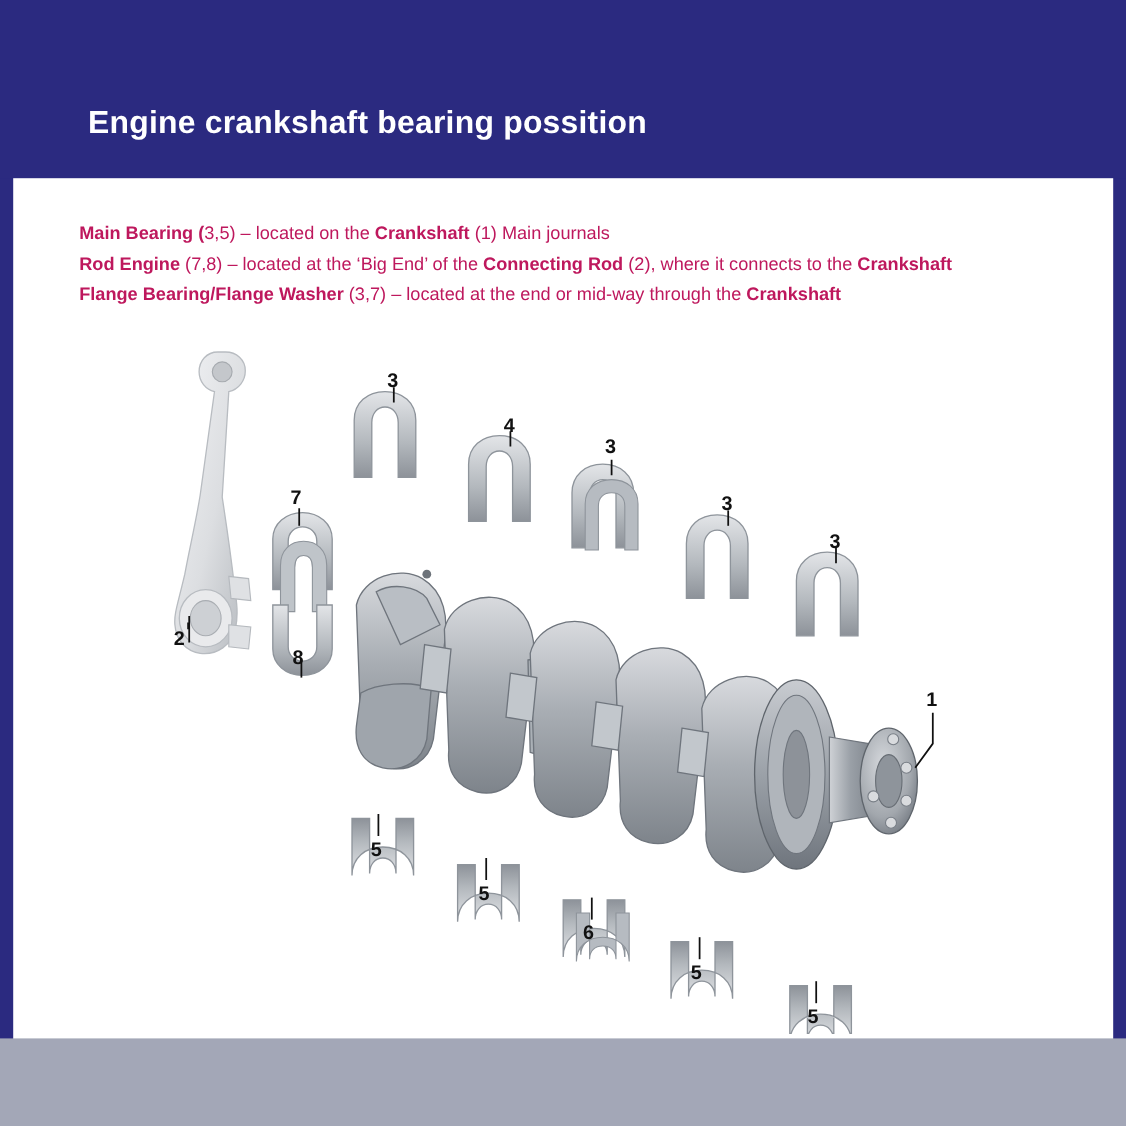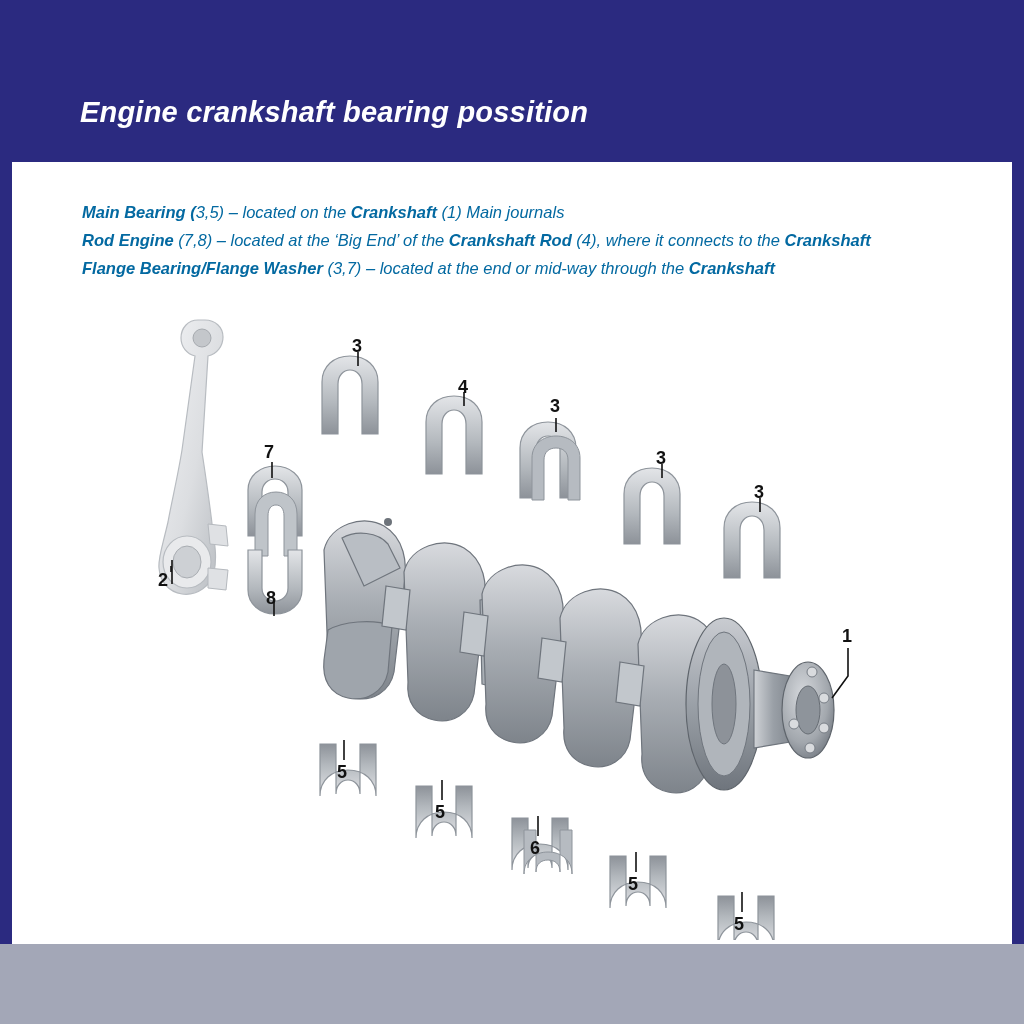--- a/index.html
+++ b/index.html
@@ -30,35 +30,33 @@
     width: 1024px;
     height: 162px;
     background: #2b2a80;
   }
   .header-title {
     position: absolute;
     left: 80px;
     top: 96px;
     font-size: 29px;
     font-weight: bold;
-    font-style: italic;
     color: #ffffff;
     letter-spacing: 0.2px;
     white-space: nowrap;
   }
   
   .desc {
     position: absolute;
-    left: 70px;
+    left: 60px;
     top: 198px;
     width: 930px;
     font-size: 16.5px;
-    color: #0369a1;
+    color: #be185d;
     line-height: 28px;
-    font-style: italic;
   }
   .desc .line {
     white-space: nowrap;
   }
   .desc b {
     font-weight: bold;
   }
   
   .figure {
     position: absolute;
@@ -95,21 +93,21 @@
 
   <div class="header-band">
     <div class="header-title">Engine crankshaft bearing possition</div>
   </div>
 
   <div class="desc">
     <div class="line">
       <b>Main Bearing (</b><span>3,5) – located on the </span><b>Crankshaft</b><span> (1) Main journals</span>
     </div>
     <div class="line">
-      <b>Rod Engine</b><span> (7,8) – located at the ‘Big End’ of the </span><b>Crankshaft Rod</b><span> (4), where it connects to the </span><b>Crankshaft</b>
+      <b>Rod Engine</b><span> (7,8) – located at the ‘Big End’ of the </span><b>Connecting Rod</b><span> (2), where it connects to the </span><b>Crankshaft</b>
     </div>
     <div class="line">
       <b>Flange Bearing/Flange Washer</b><span> (3,7) – located at the end or mid-way through the </span><b>Crankshaft</b>
     </div>
   </div>
 
   <div class="figure">
     <svg width="1000" height="640" viewBox="0 0 1000 640" xmlns="http://www.w3.org/2000/svg">
       <defs>
         <linearGradient id="gMetal" x1="0" y1="0" x2="0" y2="1">

